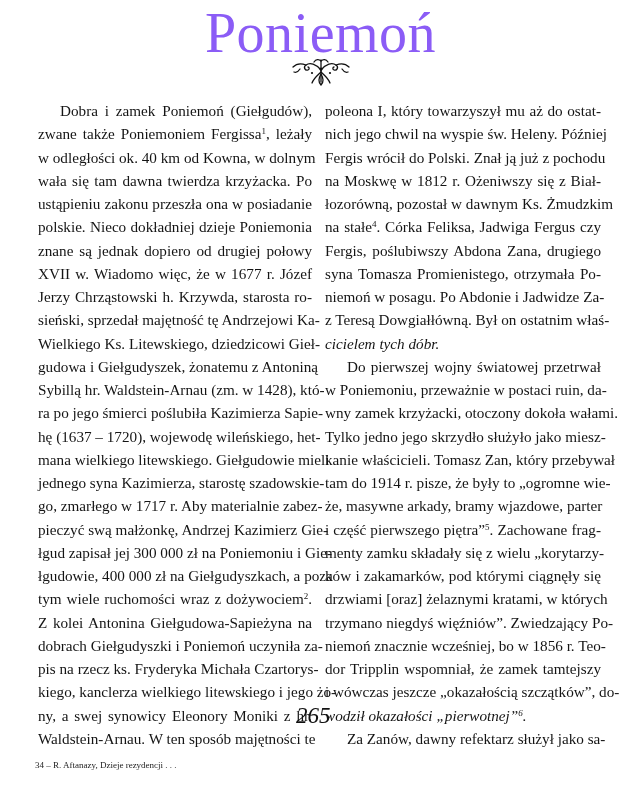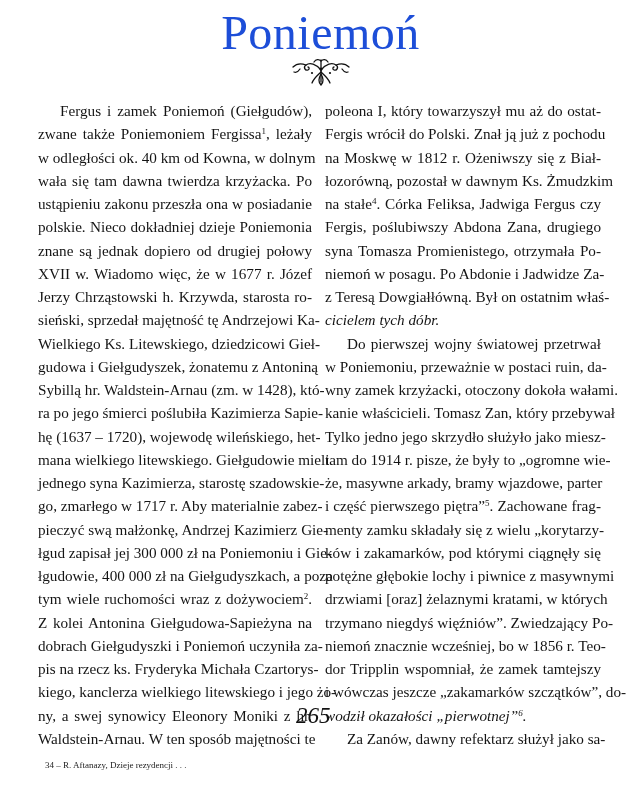--- a/index.html
+++ b/index.html
@@ -1,29 +1,29 @@
 <!DOCTYPE html>
 <html><head>
 <meta charset="utf-8">
 <style>
   html, body { margin: 0; padding: 0; background: #ffffff; }
   body { width: 641px; height: 790px; position: relative; overflow: hidden;
          font-family: "Liberation Serif", "DejaVu Serif", serif; color: #141414; }
   .title { position: absolute; top: 8px; left: 0; width: 641px; text-align: center;
-           font-size: 48px; line-height: 50px; letter-spacing: 0.5px; color: #1d4ed8; font-family: Liberation Serif, serif; }
+           font-size: 56px; line-height: 50px; letter-spacing: 0.5px; color: #8b5cf6; font-family: Liberation Serif, serif; }
   .ornament { position: absolute; top: 56px; left: 290px; width: 62px; height: 30px; }
   .col { position: absolute; top: 99px; font-size: 15.2px; line-height: 23.25px;
          text-align: justify; hyphens: manual; }
   .col-left { left: 38px; width: 274px; }
   .col-right { left: 325px; width: 276px; }
   .line { display: block; text-align: justify; text-align-last: justify; white-space: nowrap; overflow: visible; }
   .line.last { text-align-last: left; font-style: italic; }
   .indent { padding-left: 22px; }
   sup { font-size: 9px; line-height: 0; vertical-align: 5px; }
-  .footer-left { position: absolute; top: 760px; left: 45px; font-size: 9px; color: #222; }
+  .footer-left { position: absolute; top: 760px; left: 35px; font-size: 9px; color: #222; }
   .page-num { position: absolute; top: 703px; left: 296px; font-size: 23px; font-style: italic; color: #111; }
 </style>
 </head>
 <body>
 
 <div class="title">Poniemoń</div>
 
 <svg class="ornament" viewBox="0 0 62 30">
   <g fill="none" stroke="#111" stroke-width="1.3" stroke-linecap="round">
     <path d="M31 4 L31 26"></path>
@@ -39,21 +39,21 @@
     <path d="M52 13 C54 16 56 17 58 16"></path>
   </g>
   <g fill="#111">
     <circle cx="31" cy="13" r="1.6"></circle>
     <circle cx="22" cy="17" r="1.1"></circle>
     <circle cx="40" cy="17" r="1.1"></circle>
   </g>
 </svg>
 
 <div class="col col-left">
-  <span class="line indent">Fergus i zamek Poniemoń (Giełgudów),</span>
+  <span class="line indent">Dobra i zamek Poniemoń (Giełgudów),</span>
   <span class="line">zwane także Poniemoniem Fergissa<sup>1</sup>, leżały</span>
   <span class="line">w odległości ok. 40 km od Kowna, w dolnym</span>
   <span class="line">wała się tam dawna twierdza krzyżacka. Po</span>
   <span class="line">ustąpieniu zakonu przeszła ona w posiadanie</span>
   <span class="line">polskie. Nieco dokładniej dzieje Poniemonia</span>
   <span class="line">znane są jednak dopiero od drugiej połowy</span>
   <span class="line">XVII w. Wiadomo więc, że w 1677 r. Józef</span>
   <span class="line">Jerzy Chrząstowski h. Krzywda, starosta ro-</span>
   <span class="line">sieński, sprzedał majętność tę Andrzejowi Ka-</span>
   <span class="line">Wielkiego Ks. Litewskiego, dziedzicowi Gieł-</span>
@@ -72,44 +72,44 @@
   <span class="line">dobrach Giełgudyszki i Poniemoń uczyniła za-</span>
   <span class="line">pis na rzecz ks. Fryderyka Michała Czartorys-</span>
   <span class="line">kiego, kanclerza wielkiego litewskiego i jego żo-</span>
   <span class="line">ny, a swej synowicy Eleonory Moniki z hr.</span>
   <span class="line">Waldstein-Arnau. W ten sposób majętności te</span>
 
 </div>
 
 <div class="col col-right">
   <span class="line">poleona I, który towarzyszył mu aż do ostat-</span>
+  <span class="line">nich jego chwil na wyspie św. Heleny. Później</span>
   <span class="line">Fergis wrócił do Polski. Znał ją już z pochodu</span>
   <span class="line">na Moskwę w 1812 r. Ożeniwszy się z Biał-</span>
   <span class="line">łozorówną, pozostał w dawnym Ks. Żmudzkim</span>
   <span class="line">na stałe<sup>4</sup>. Córka Feliksa, Jadwiga Fergus czy</span>
   <span class="line">Fergis, poślubiwszy Abdona Zana, drugiego</span>
   <span class="line">syna Tomasza Promienistego, otrzymała Po-</span>
   <span class="line">niemoń w posagu. Po Abdonie i Jadwidze Za-</span>
   <span class="line">z Teresą Dowgiałłówną. Był on ostatnim właś-</span>
   <span class="line last">cicielem tych dóbr.</span>
   <span class="line indent">Do pierwszej wojny światowej przetrwał</span>
   <span class="line">w Poniemoniu, przeważnie w postaci ruin, da-</span>
   <span class="line">wny zamek krzyżacki, otoczony dokoła wałami.</span>
+  <span class="line">Tylko jedno jego skrzydło służyło jako miesz-</span>
   <span class="line">kanie właścicieli. Tomasz Zan, który przebywał</span>
-  <span class="line">Tylko jedno jego skrzydło służyło jako miesz-</span>
   <span class="line">tam do 1914 r. pisze, że były to „ogromne wie-</span>
   <span class="line">że, masywne arkady, bramy wjazdowe, parter</span>
   <span class="line">i część pierwszego piętra”<sup>5</sup>. Zachowane frag-</span>
   <span class="line">menty zamku składały się z wielu „korytarzy-</span>
   <span class="line">ków i zakamarków, pod którymi ciągnęły się</span>
-  <span class="line">potężne głębokie lochy i piwnice z masywnymi</span>
   <span class="line">drzwiami [oraz] żelaznymi kratami, w których</span>
   <span class="line">trzymano niegdyś więźniów”. Zwiedzający Po-</span>
   <span class="line">niemoń znacznie wcześniej, bo w 1856 r. Teo-</span>
   <span class="line">dor Tripplin wspomniał, że zamek tamtejszy</span>
-  <span class="line">i wówczas jeszcze „zakamarków szczątków”, do-</span>
+  <span class="line">i wówczas jeszcze „okazałością szczątków”, do-</span>
   <span class="line last">wodził okazałości „pierwotnej”<sup>6</sup>.</span>
   <span class="line indent">Za Zanów, dawny refektarz służył jako sa-</span>
 
 </div>
 
 <div class="footer-left">34 – R. Aftanazy, Dzieje rezydencji . . .</div>
 <div class="page-num">265</div>
 
 </body></html>

